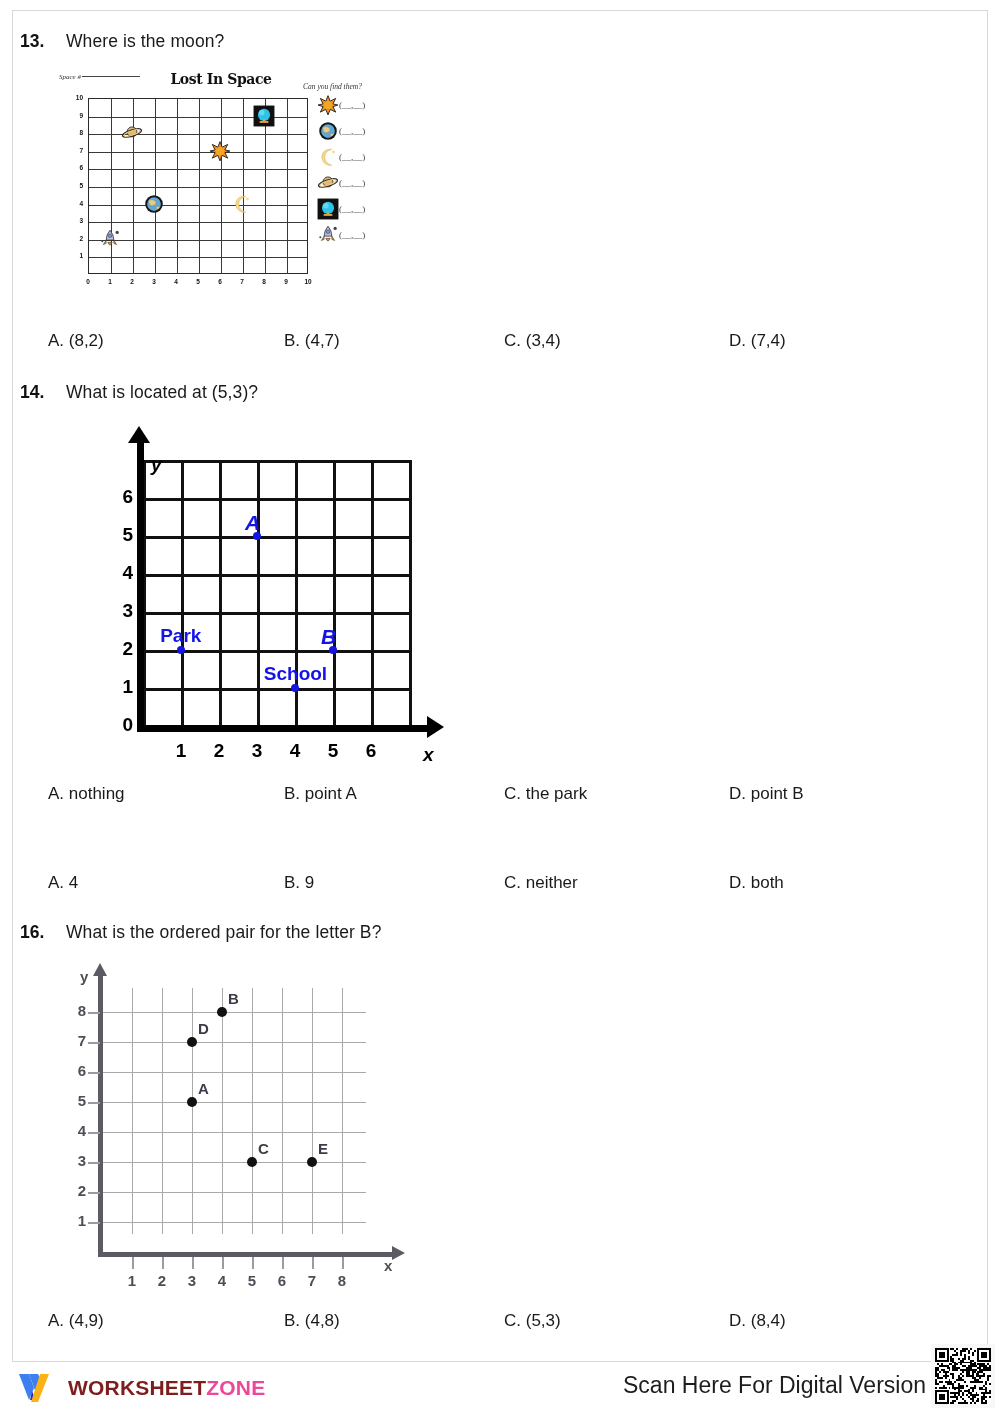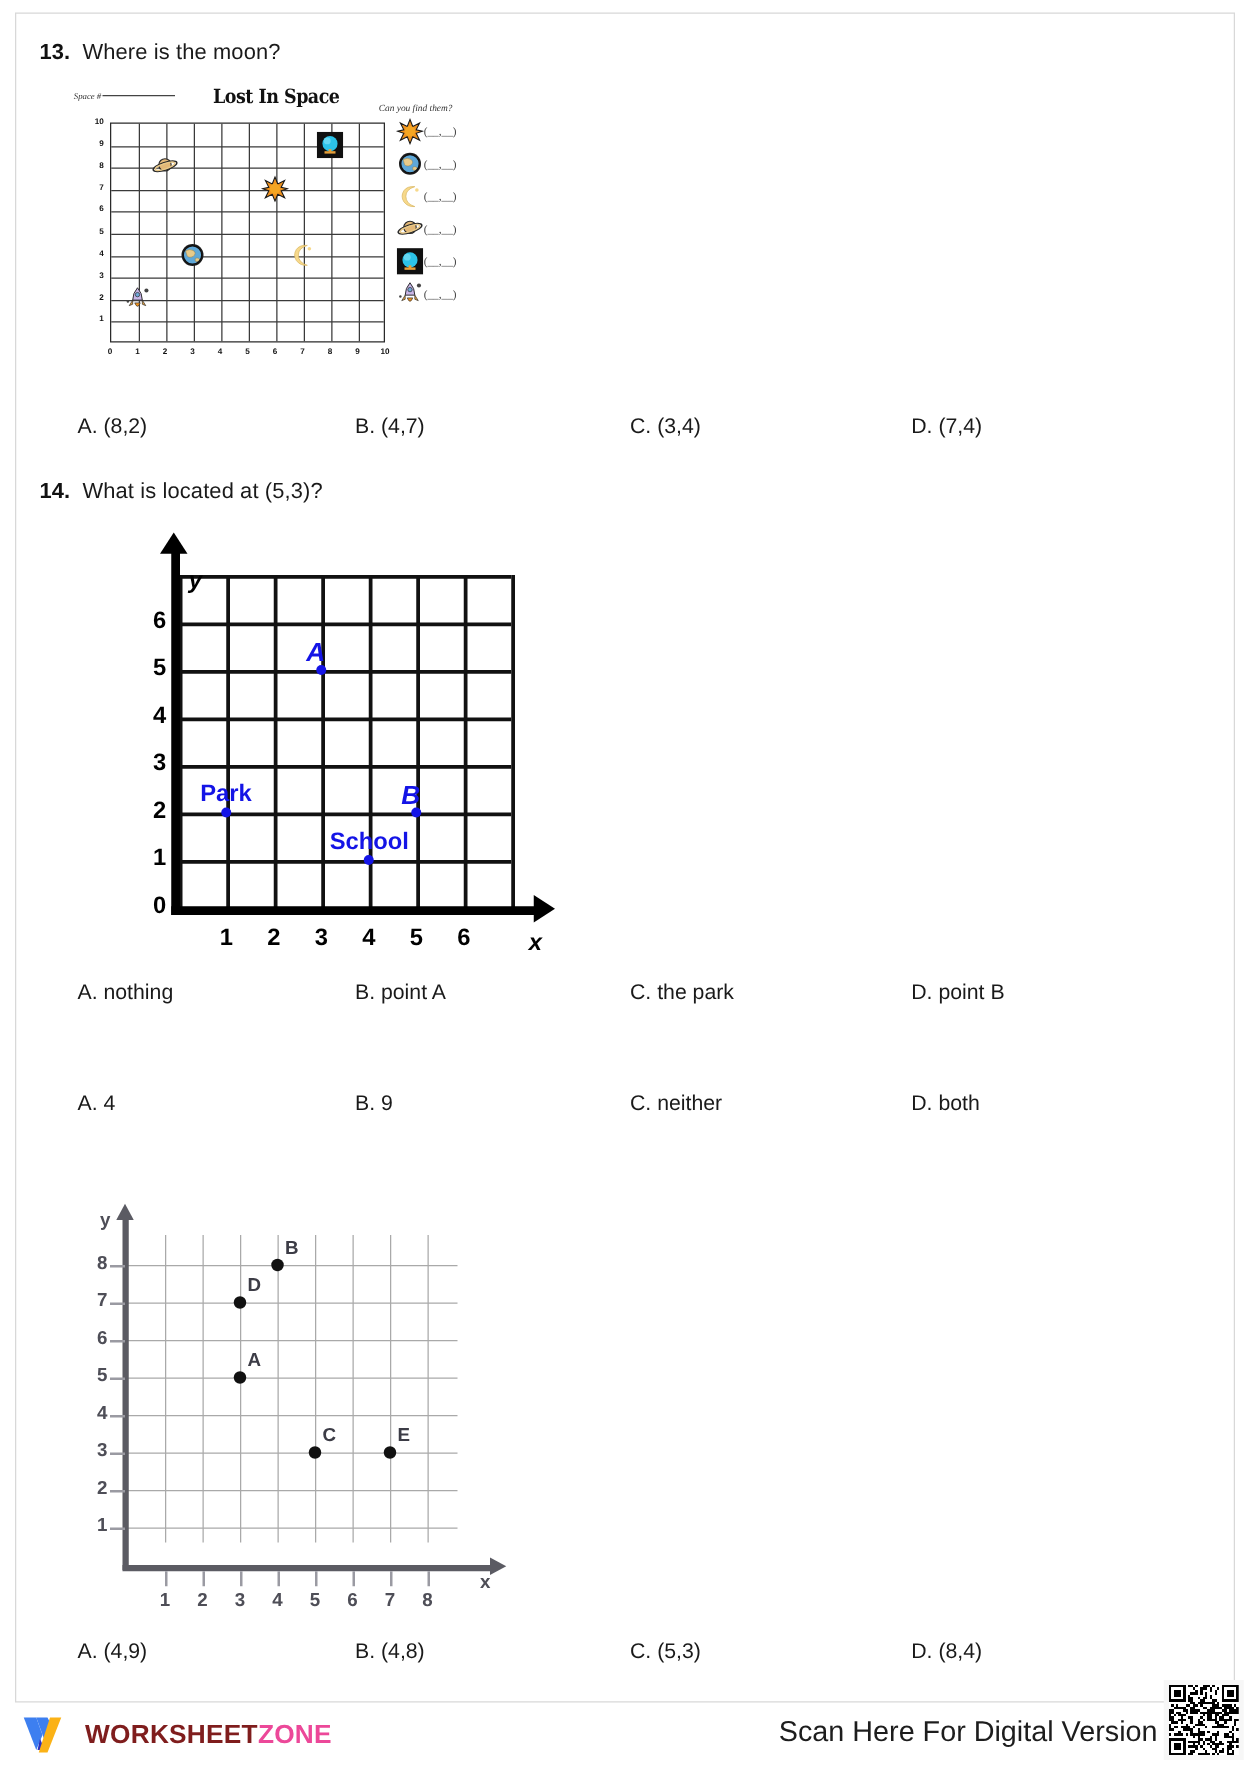--- a/index.html
+++ b/index.html
@@ -31,40 +31,39 @@
     display: flex;
     align-items: baseline;
     font-size: 17.5px;
     color: #1a1a1a;
     white-space: nowrap;
   }
   .q-num {
     font-weight: bold;
     width: 36px;
     display: inline-block;
-    text-align: right;
     margin-right: 10px;
     font-size: 17.5px;
     color: #111;
   }
   .q-text { font-size: 17.5px; color: #1a1a1a; letter-spacing: .1px; }
 
   
   .choices {
     position: absolute;
     left: 0; right: 0;
     height: 24px;
   }
   .choice {
     position: absolute;
     font-size: 17px;
     color: #1a1a1a;
     white-space: nowrap;
   }
-  .ch-a { left: 62px; }
+  .ch-a { left: 48px; }
   .ch-b { left: 284px; }
   .ch-c { left: 504px; }
   .ch-d { left: 729px; }
 
   
   .fig1 {
     position: absolute;
     left: 55px; top: 70px;
     width: 330px; height: 235px;
     background: #fff;
@@ -489,20 +488,24 @@
   </div>
 
 
   <div class="choices" style="top:873px;">
     <span class="choice ch-a">A. 4</span>
     <span class="choice ch-b">B. 9</span>
     <span class="choice ch-c">C. neither</span>
     <span class="choice ch-d">D. both</span>
   </div>
 
+  <div class="q-row" style="left:20px; top:922px;">
+    <span class="q-num">16.</span>
+    <span class="q-text">What is the ordered pair for the letter B?</span>
+  </div>
 
   <div class="fig3">
     <div id="f3plot" style="position:absolute; left:0; top:0; width:330px; height:340px;">
         <div class="f3-line" style="left: 60px; top: 36px; width: 1.4px; height: 246px;"></div>
         <div class="f3-line" style="top: 270px; left: 30px; height: 1.4px; width: 264px;"></div>
         <div class="f3-line" style="left: 90px; top: 36px; width: 1.4px; height: 246px;"></div>
         <div class="f3-line" style="top: 240px; left: 30px; height: 1.4px; width: 264px;"></div>
         <div class="f3-line" style="left: 120px; top: 36px; width: 1.4px; height: 246px;"></div>
         <div class="f3-line" style="top: 210px; left: 30px; height: 1.4px; width: 264px;"></div>
         <div class="f3-line" style="left: 150px; top: 36px; width: 1.4px; height: 246px;"></div>

